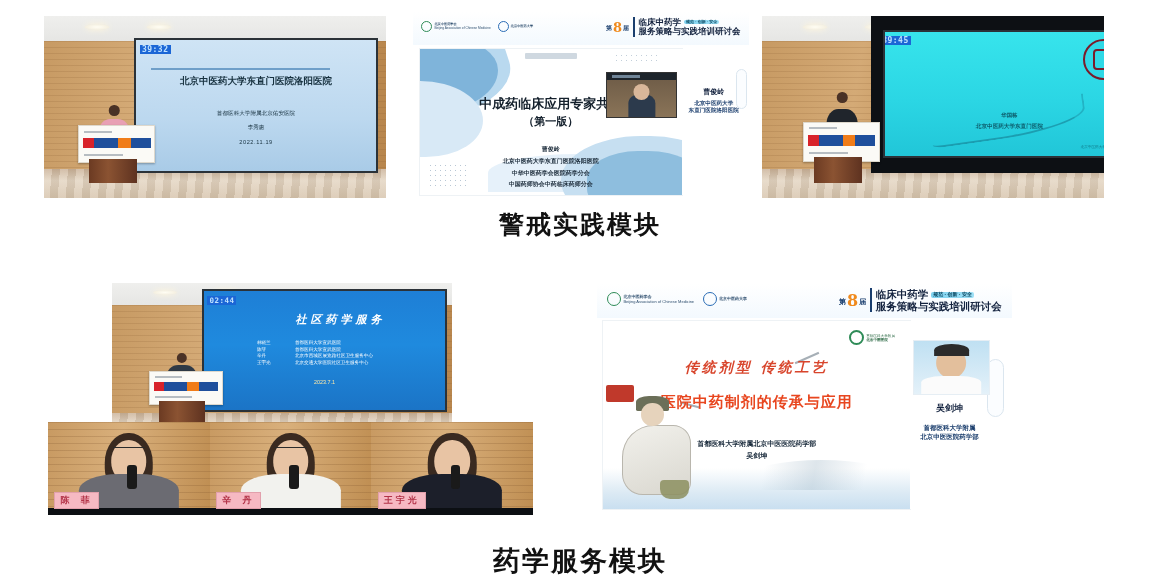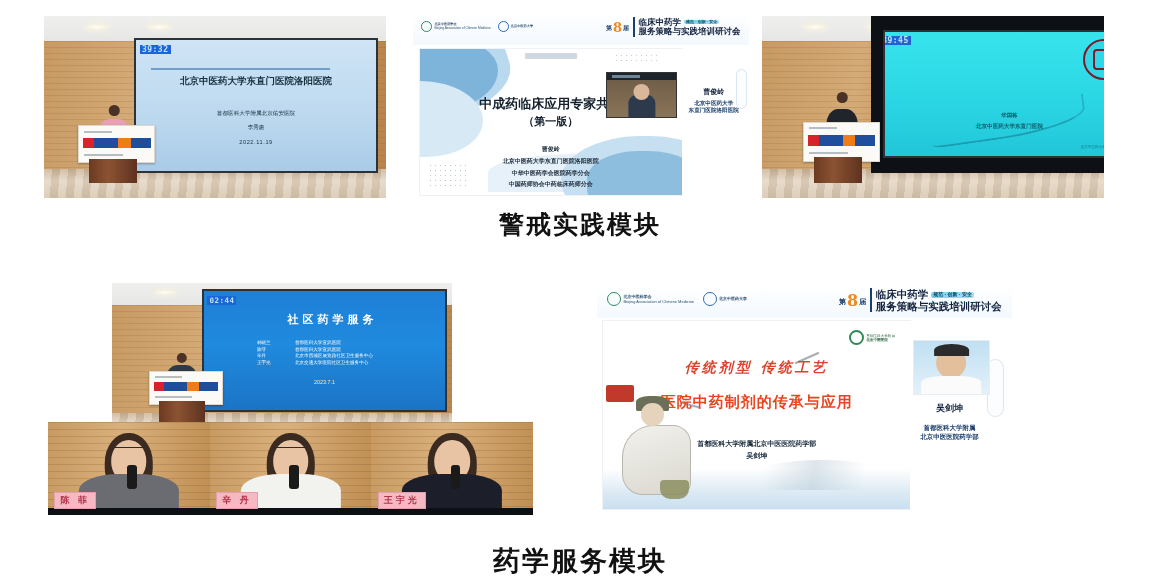--- a/index.html
+++ b/index.html
@@ -120,28 +120,28 @@
   .sl3 .band .sq{width:10px;height:10px;background:#cfe9f3;margin-left:7%;flex:none;}
   .sl3 .band .bt{color:#fff;font-weight:bold;margin-left:3%;letter-spacing:1px;white-space:nowrap;}
   .sl3 .swoosh{position:absolute;left:18%;top:58%;width:62%;height:26%;
       border-bottom:2px solid rgba(20,120,140,.55);border-right:2px solid rgba(20,120,140,.35);
       border-radius:0 0 60% 10%;transform:rotate(-8deg);}
   .sl3 .nm{position:absolute;left:0;width:100%;text-align:center;color:#0d5d6c;font-weight:bold;}
   .sl3 .foot{position:absolute;right:4%;bottom:6%;color:#0d6a79;opacity:.85;}
 
   
   .sl4{background:linear-gradient(#1e7fd6,#1f8ade 45%,#1b74c6);}
-  .sl4 .t{position:absolute;left:8px;width:100%;text-align:center;color:#fff;font-weight:bold;letter-spacing:4px;}
+  .sl4 .t{position:absolute;left:16px;width:100%;text-align:center;color:#fff;font-weight:bold;letter-spacing:4px;font-style:italic;}
   .sl4 .list{position:absolute;left:22%;color:#fff;line-height:1.5;}
   .sl4 .list .row{display:flex;gap:8px;white-space:nowrap;}
   .sl4 .list .row .a{min-width:30px;}
   .sl4 .dt{position:absolute;left:0;width:100%;text-align:center;color:#ffe9a8;}
 
   
-  .panelrow{position:absolute;display:flex;overflow:hidden;background:#84cc16;}
+  .panelrow{position:absolute;display:flex;overflow:hidden;background:#84cc16;font-family:Liberation Mono, monospace;}
   .pcell{position:relative;flex:1;overflow:hidden;
       background:
         repeating-linear-gradient(to bottom,rgba(120,78,40,.22) 0 1px,rgba(0,0,0,0) 1px 7px),
         linear-gradient(95deg,#c89a62,#d9b07c 45%,#bf8e52);}
   .pcell .hd{position:absolute;left:50%;top:12%;width:30%;padding-bottom:38%;transform:translateX(-50%);
       border-radius:48% 48% 44% 44%;background:#3a2a20;}
   .pcell .fa{position:absolute;left:50%;top:19%;width:22%;padding-bottom:26%;transform:translateX(-50%);
       border-radius:50% 50% 48% 48%;background:#e8c4a4;}
   .pcell .gl{position:absolute;left:50%;top:27%;width:20%;height:5%;transform:translateX(-50%);
       border-top:1.4px solid #2b2b2b;}

